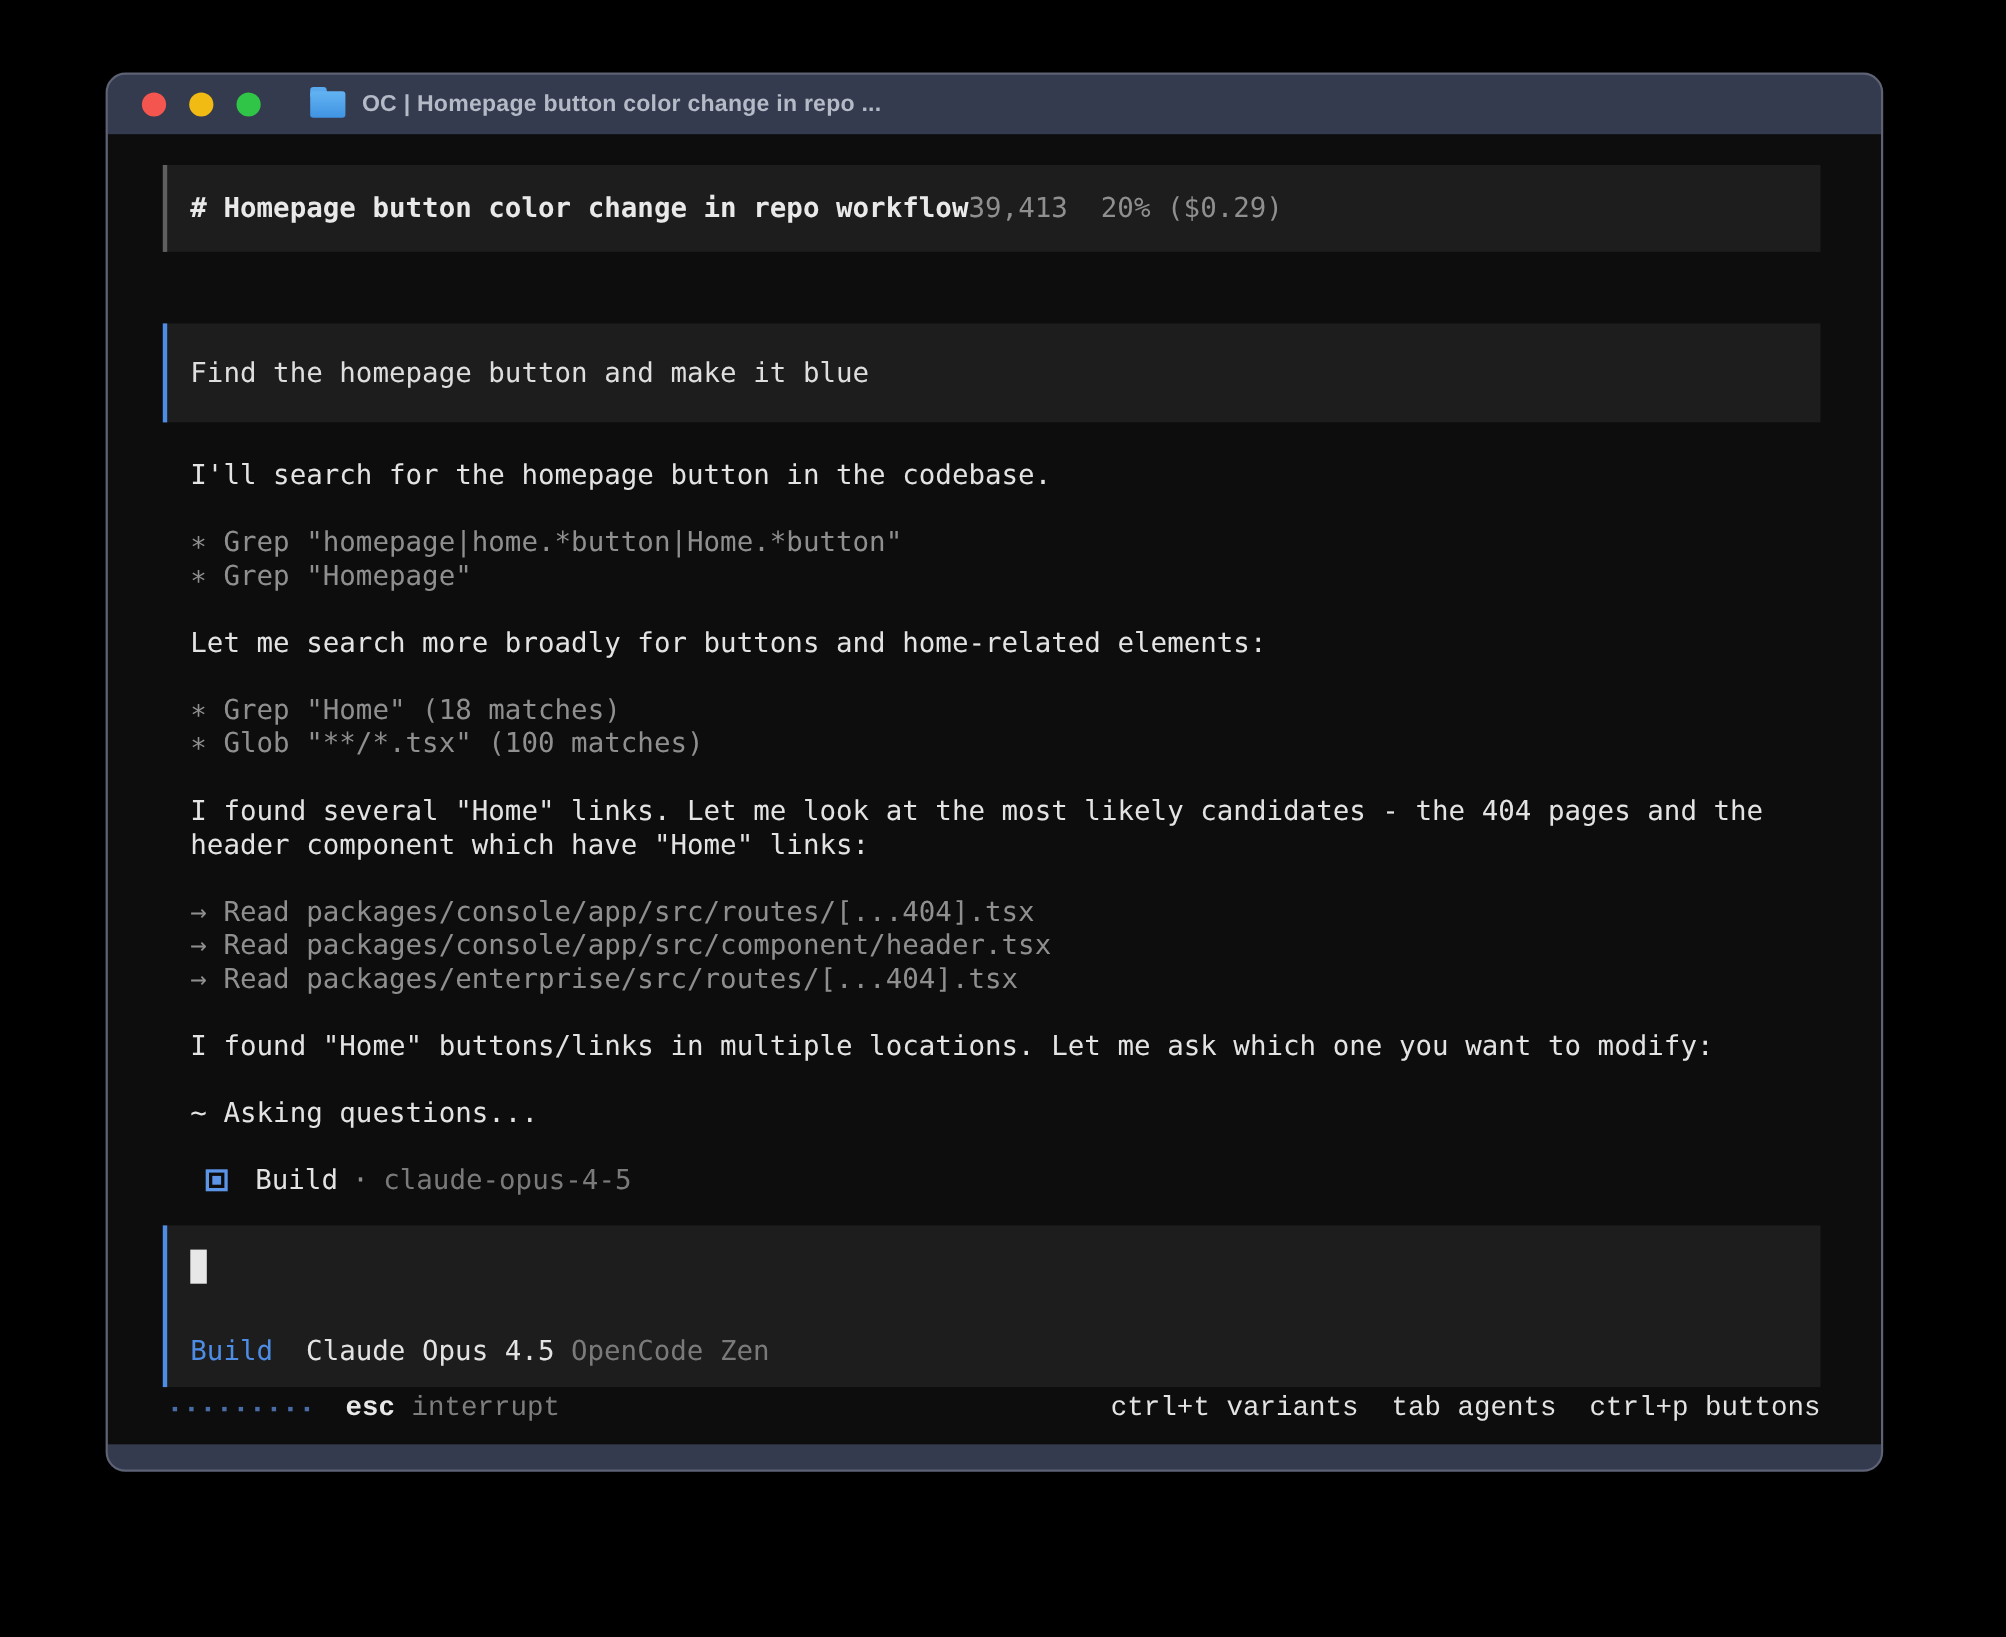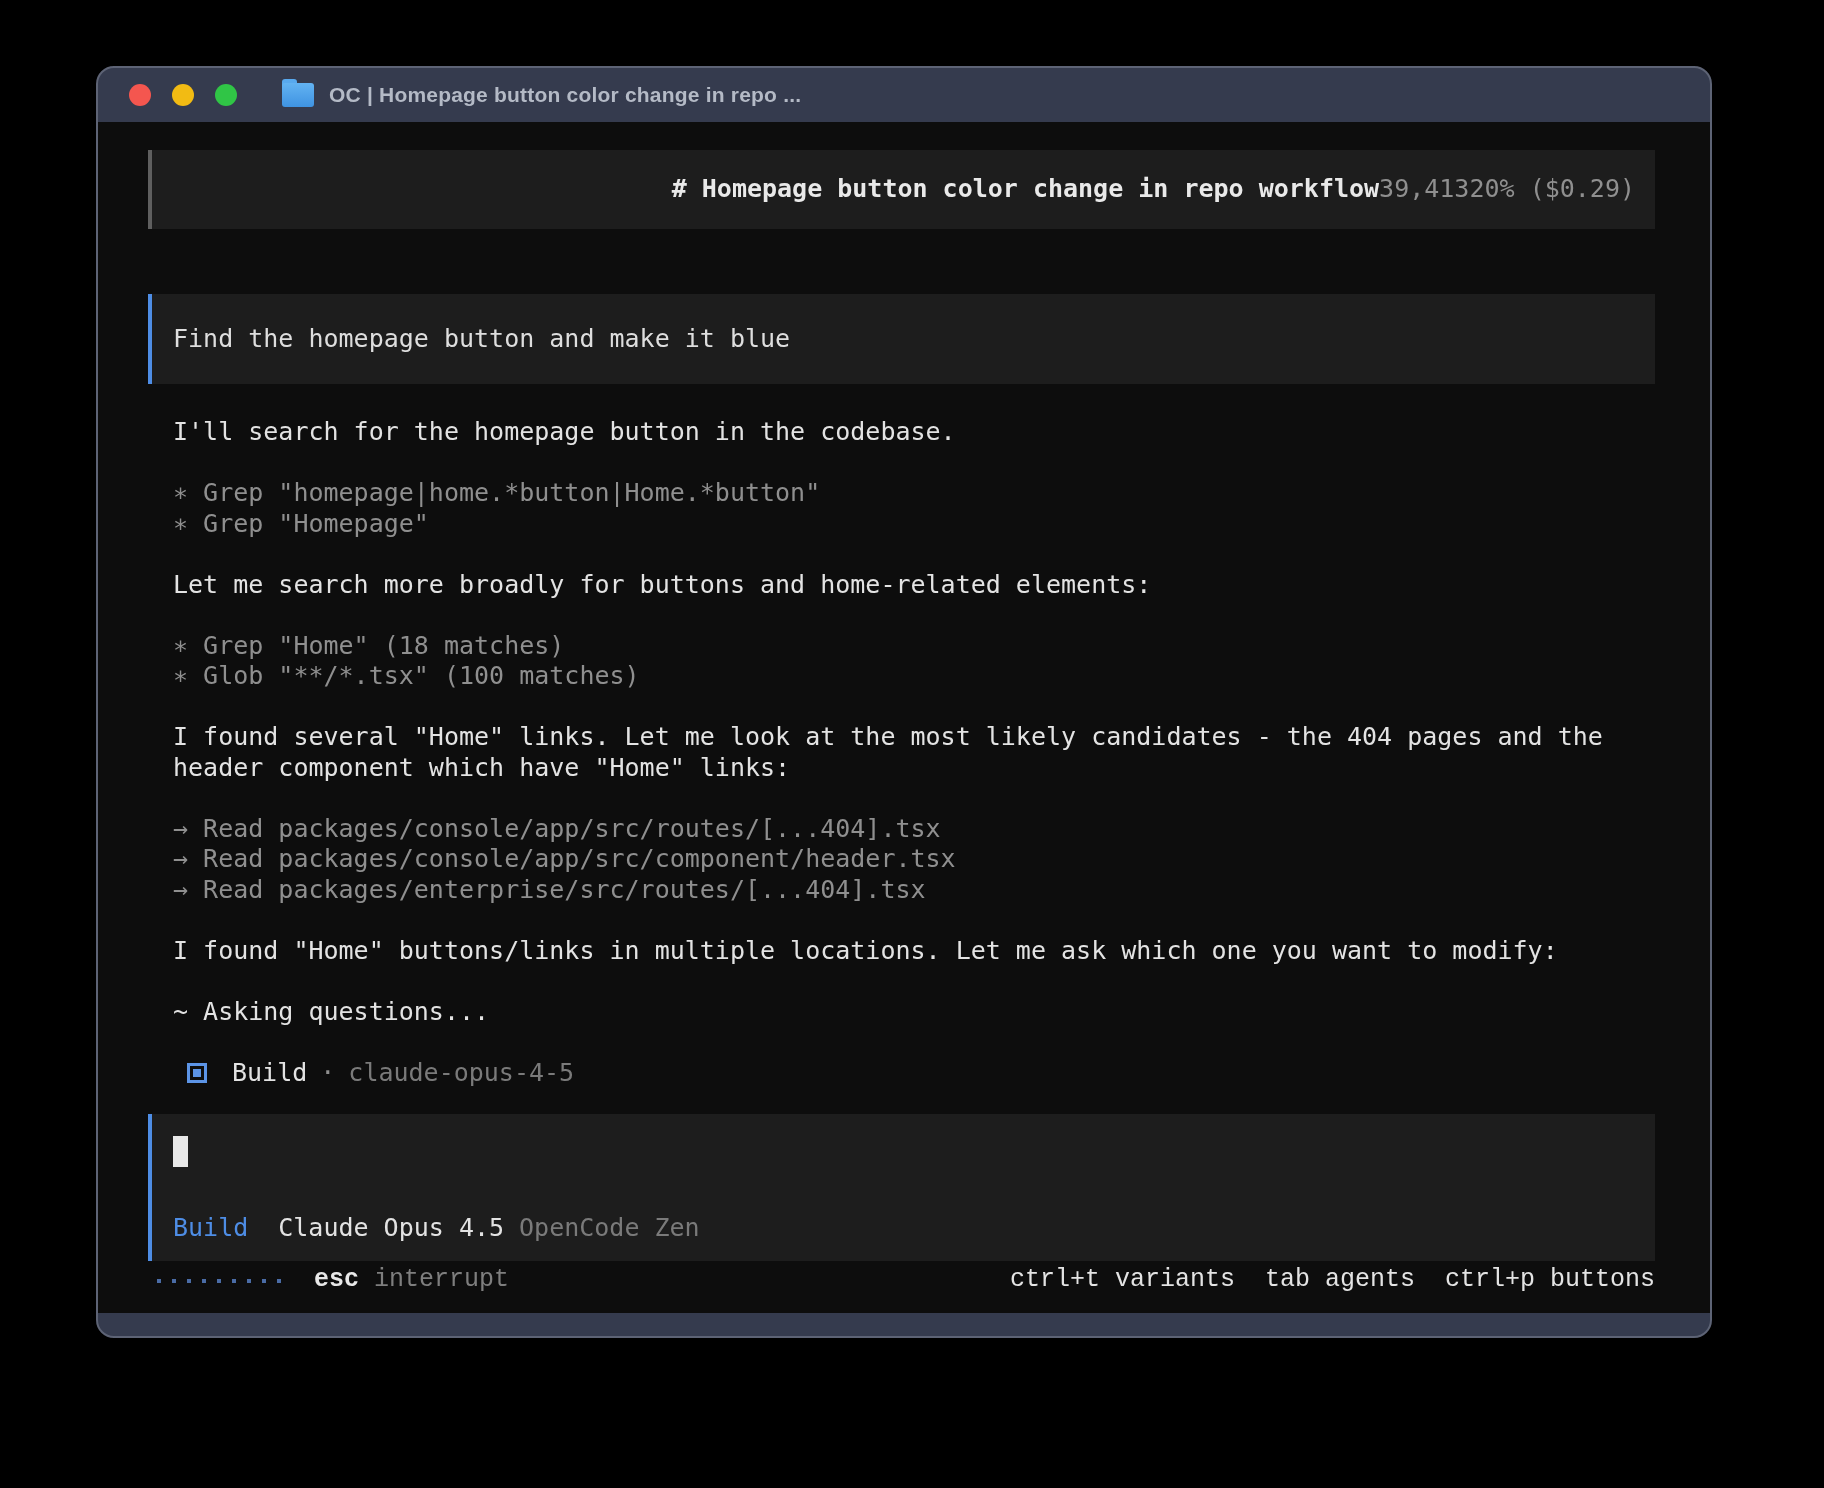--- a/index.html
+++ b/index.html
@@ -30,24 +30,24 @@
   .terminal {
     flex:1 1 auto; background:#0d0d0d; padding:28px 55px 0 50px;
     font-size:25px; color:#e3e3e3; overflow:hidden;
   }
   .line { line-height:30.5px; white-space:pre-wrap; }
 
   .block { background:#1d1d1d; border-left:4px solid #4e8de5; }
 
   .session-header {
     border-left-color:#5f5f5f; padding:24px 20px 24px 21px;
-    display:flex; justify-content:flex-end; align-items:center;
+    display:flex; justify-content:flex-start; align-items:center;
   }
   .session-title { font-weight:700; color:#e9e9e9; }
-  .session-stats { display:flex; color:#8f8f8f; }
+  .session-stats { display:flex; gap:30px; color:#8f8f8f; }
 
   .user-block { margin-top:65px; padding:30px 20px 30px 21px; }
   .user-block .line { color:#dedede; }
 
   .conversation { margin:33px 0 0 25px; }
   .para { }
   .para + .para { margin-top:30.5px; }
   .t-white { color:#e3e3e3; }
   .t-gray  { color:#8f8f8f; }
   .t-dim   { color:#7a7a7a; }

